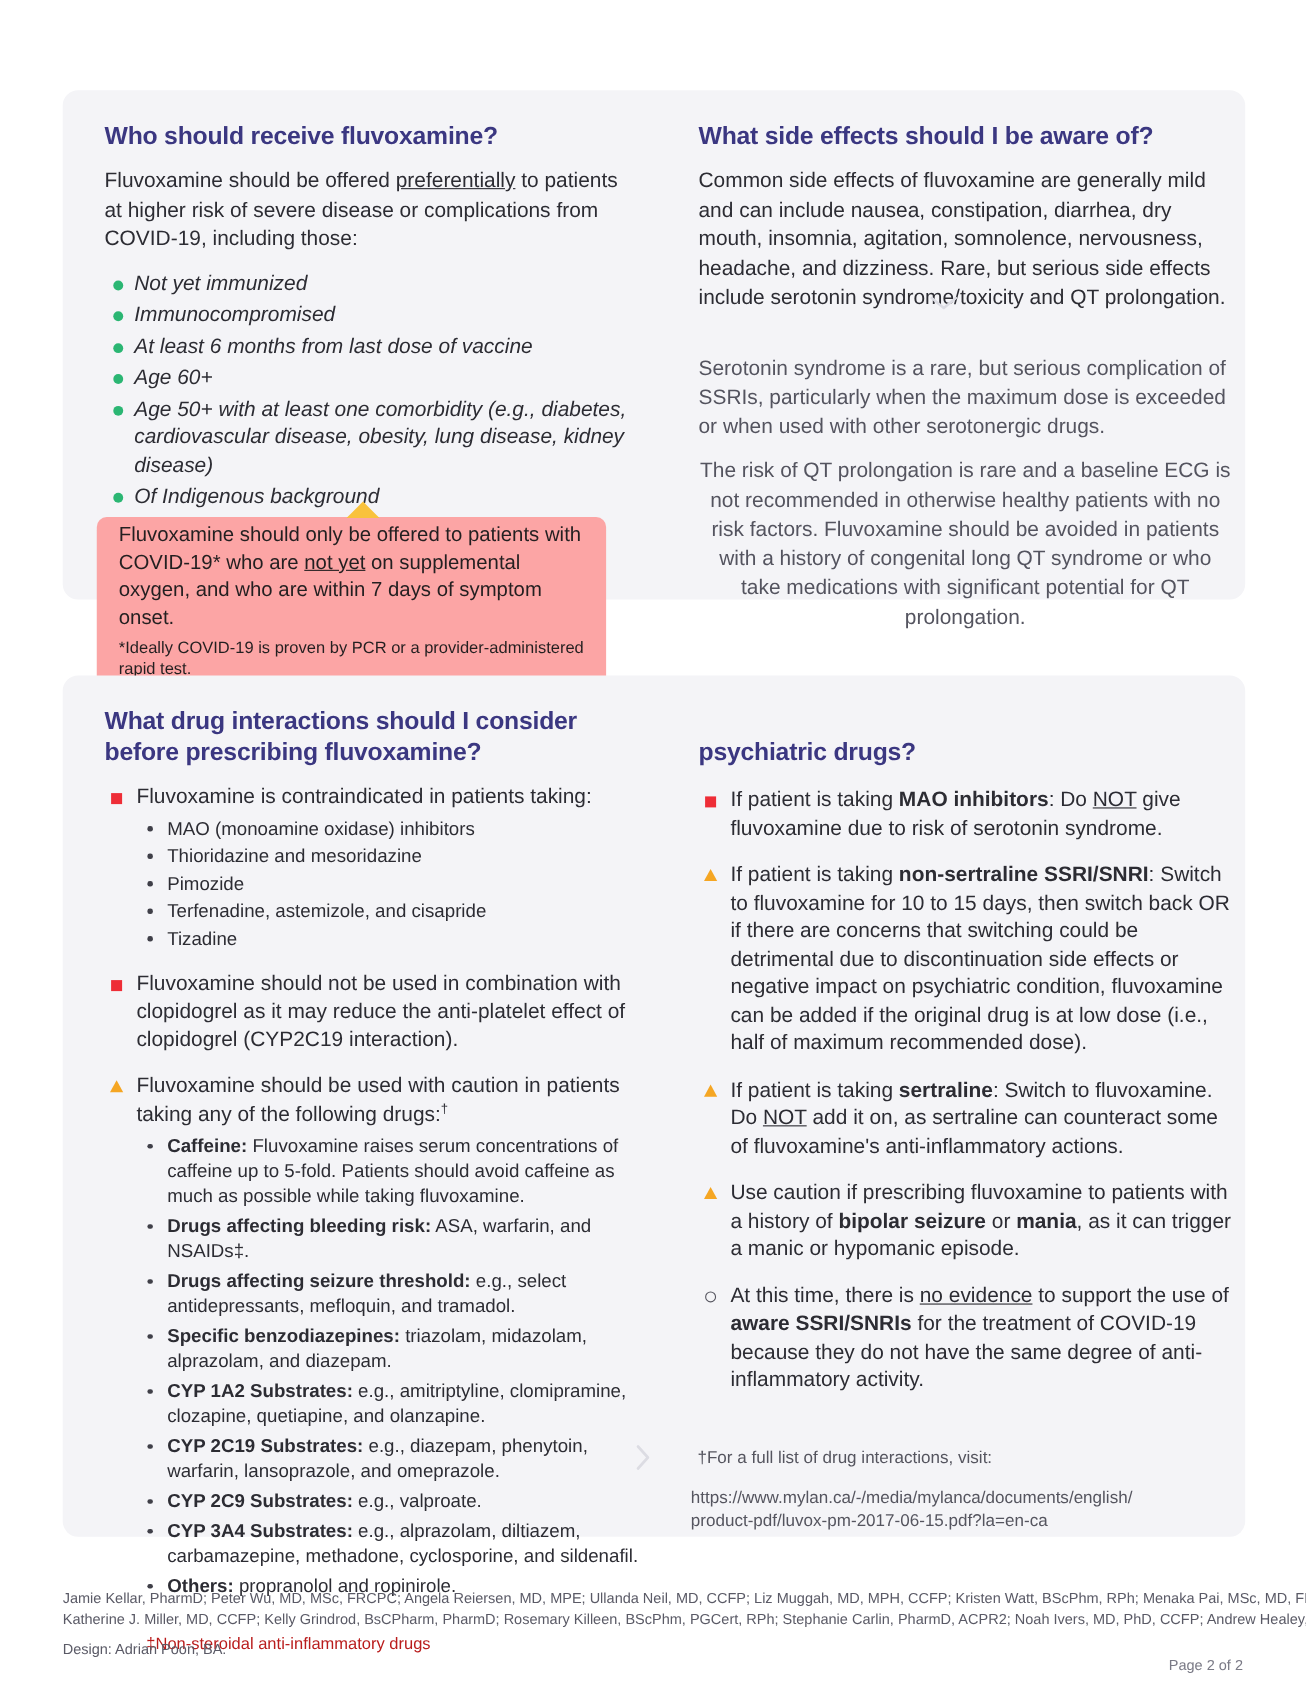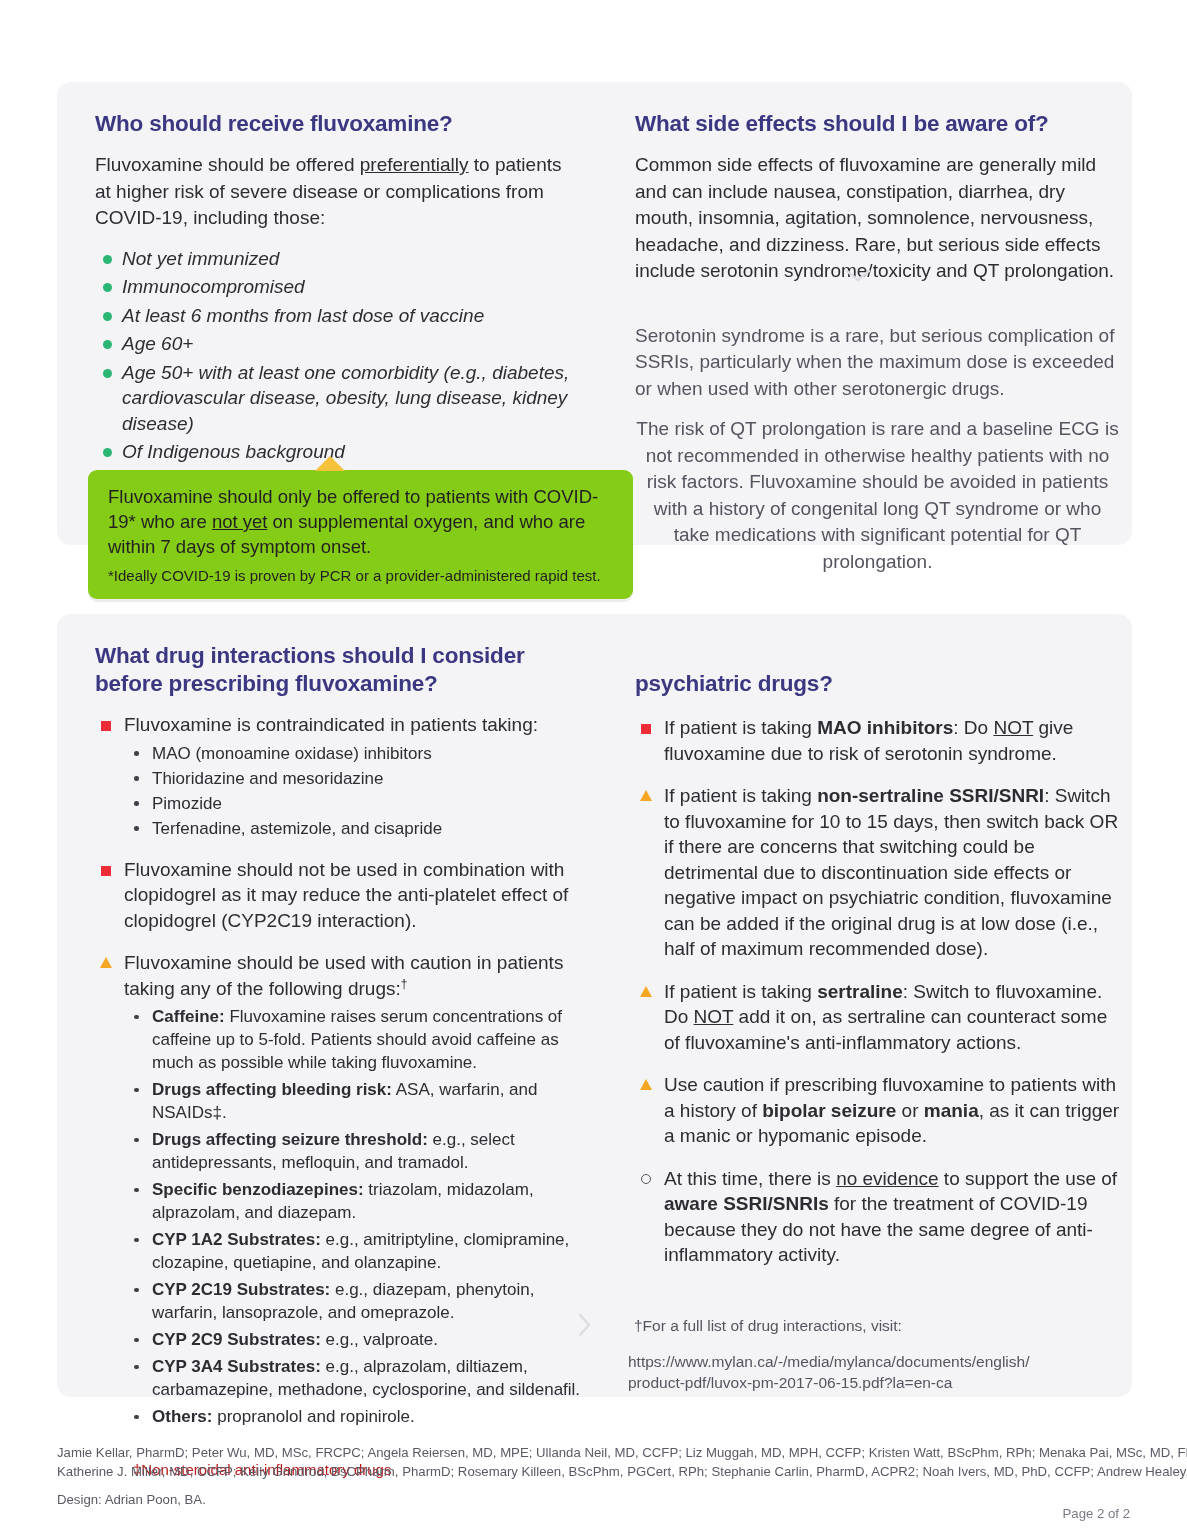--- a/index.html
+++ b/index.html
@@ -59,24 +59,24 @@
   }
   ul.green-list li::before{
     content:"";
     position:absolute;left:8px;top:9px;
     width:9px;height:9px;border-radius:50%;
     background:#2bb673;
   }
 
   
   #callout{
-    position:absolute;left:88px;top:470px;width:545px;
-    background:#84cc16;
+    position:absolute;left:88px;top:470px;width:463px;
+    background:#fca5a5;
     border-radius:9px;
-    padding:14px 20px 14px 20px;
+    padding:3px 20px 14px 20px;
     box-sizing:border-box;
     box-shadow:0 3px 0 rgba(0,0,0,0.07);
   }
   #callout .tail{
     position:absolute;top:-14px;left:227px;
     width:0;height:0;
     border-left:15px solid transparent;
     border-right:15px solid transparent;
     border-bottom:15px solid #f9c23c;
   }
@@ -222,20 +222,21 @@
 
       <ul class="mk">
 
         <li class="m-square">
           <span>Fluvoxamine is contraindicated in patients taking:</span>
           <ul class="sub compact">
             <li>MAO (monoamine oxidase) inhibitors</li>
             <li>Thioridazine and mesoridazine</li>
             <li>Pimozide</li>
             <li>Terfenadine, astemizole, and cisapride</li>
+            <li>Tizadine</li>
           </ul>
         </li>
 
         <li class="m-square">Fluvoxamine should not be used in combination with clopidogrel as it may reduce the anti-platelet effect of clopidogrel (CYP2C19 interaction).</li>
 
         <li class="m-tri nomb">
           <span>Fluvoxamine should be used with caution in patients taking any of the following drugs:</span><sup class="dag">†</sup>
           <ul class="sub">
             <li><b class="bold">Caffeine:</b><span> Fluvoxamine raises serum concentrations of caffeine up to 5-fold. Patients should avoid caffeine as much as possible while taking fluvoxamine.</span></li>
             <li><b class="bold">Drugs affecting bleeding risk:</b><span> ASA, warfarin, and NSAIDs‡.</span></li>

